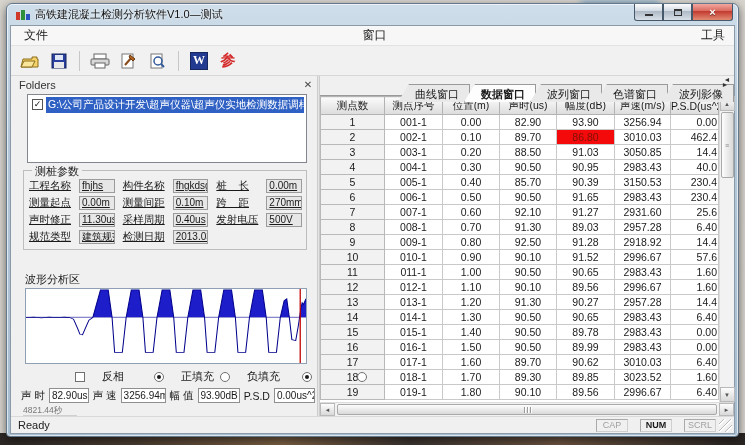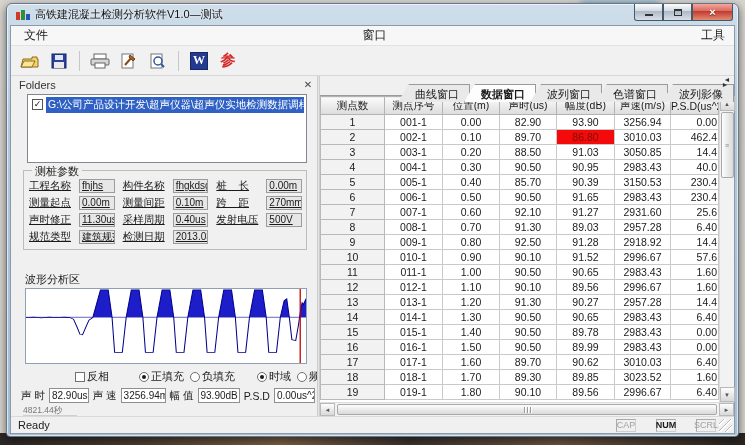--- a/index.html
+++ b/index.html
@@ -56,21 +56,21 @@
   .groupbox-title { position:absolute; top:-7px; left:8px; background:#f0f0f0; padding:0 3px; font-size:11px; }
   .params-grid { display:grid; grid-template-columns:auto 1fr auto 1fr auto 1fr; gap:3px 8px; align-items:center;text-decoration:underline; }
   .p-lbl { font-size:10.5px; white-space:pre; }
   .p-val { height:14px; background:#e7e7e7; border:1px solid #9b9b9b; font-size:10px; line-height:12px; padding:0 2px; white-space:nowrap; overflow:hidden; }
 
   .wave-title { margin:6px 0 1px 10px; font-size:11px; }
   .wave-chart { margin:0 10px 0 10px; height:76px; background:#fff; border:1px solid #8fa0b4; position:relative; }
   .wave-chart svg { display:block; width:100%; height:100%; }
 
   .wave-controls { display:flex; align-items:center; margin:5px 0 0 60px; gap:6px; font-size:11px; }
-  .ctrl { display:flex; align-items:center; gap:2px; white-space:nowrap; }
+  .ctrl { display:flex; align-items:center; gap:17px; white-space:nowrap; }
   .ctrl:nth-child(2) { margin-left:24px; }
   .ctrl:nth-child(4) { margin-left:16px; }
   .glyph-check { width:10px; height:10px; border:1px solid #707070; background:#fff; }
   .glyph-radio { width:10px; height:10px; border:1px solid #707070; background:#fff; border-radius:50%; position:relative; }
   .glyph-radio.on::after { content:""; position:absolute; left:2px; top:2px; width:4px; height:4px; border-radius:50%; background:#1a1a1a; }
 
   .readouts { display:flex; align-items:center; margin:4px 2px 0 6px; gap:4px; }
   .r-lbl { font-size:10.5px; white-space:pre; }
   .r-val { height:15px; background:#fff; border:1px solid #8f8f8f; font-size:10px; line-height:13px; padding:0 2px; white-space:nowrap; overflow:hidden; }
   .r-val.w1{width:58px}.r-val.w2{width:66px}.r-val.w3{width:62px}.r-val.w4{width:60px}
@@ -102,21 +102,21 @@
   .v-thumb { width:13px; height:66px; margin-top:1px; background:linear-gradient(90deg,#fdfdfd,#d9d9d9); border:1px solid #a9a9a9; border-radius:2px; display:flex; align-items:center; justify-content:center; color:#8a8a8a; font-size:7px; }
   .v-fill { flex:1; }
 
   .hscroll { height:14px; background:#f2f2f2; border-top:1px solid #dcdcdc; display:flex; align-items:center; }
   .h-btn { width:15px; height:13px; background:linear-gradient(#fdfdfd,#d9d9d9); border:1px solid #b9b9b9; font-size:6px; color:#555; display:flex; align-items:center; justify-content:center; }
   .h-thumb { height:11px; flex:1; margin:0 2px; background:linear-gradient(#fdfdfd,#d9d9d9); border:1px solid #a9a9a9; border-radius:2px; display:flex; align-items:center; justify-content:center; gap:2px; }
   .h-grip { width:1px; height:6px; background:#9a9a9a; box-shadow:1px 0 0 #fff; }
 
   .statusbar { height:17px; background:#f0f0f0; border-top:1px solid #d9d9d9; display:flex; align-items:center; padding:0 2px 0 7px; position:relative; }
   .status-msg { flex:1; font-size:11px; color:#222; }
-  .ind { width:20px; height:13px; margin-left:20px; border:1px solid #cfcfcf; border-top-color:#aaa; border-left-color:#aaa; font-size:9px; display:flex; align-items:center; justify-content:center; }
+  .ind { width:32px; height:13px; margin-left:12px; border:1px solid #cfcfcf; border-top-color:#aaa; border-left-color:#aaa; font-size:9px; display:flex; align-items:center; justify-content:center; }
   .ind.off { color:#a0a0a0; }
   .ind.on { color:#1a1a1a; font-weight:bold; }
   .grip { width:13px; height:13px; margin-left:3px;
     background:repeating-linear-gradient(135deg, transparent 0 3px, #b9b9b9 3px 4px, #fff 4px 5px); }
 </style>
 </head>
 <body>
 
 <div class="desk-blob" style="left:498px;top:10px;width:64px;height:12px;background:#8f8d89;"></div>
 <div class="desk-blob" style="left:592px;top:9px;width:66px;height:12px;background:#97928c;"></div>

